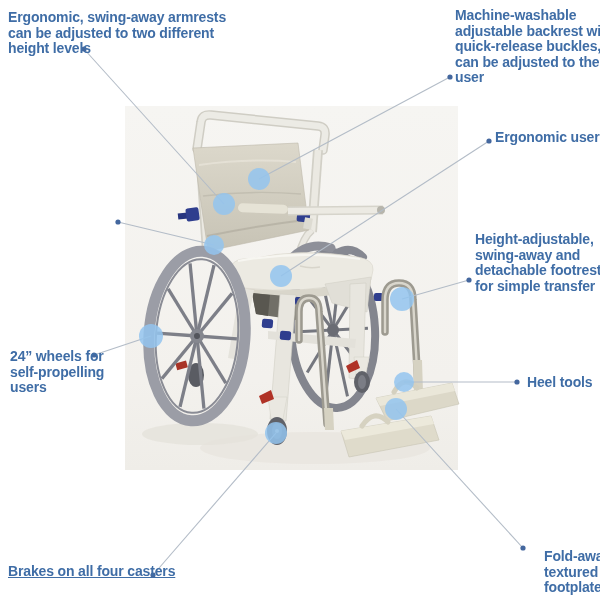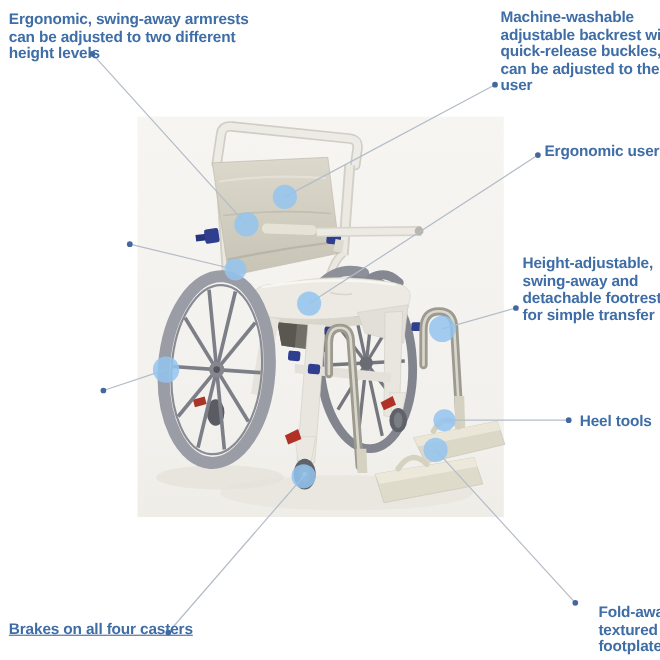--- a/index.html
+++ b/index.html
@@ -224,17 +224,20 @@
 adjustable backrest with
 quick-release buckles,
 can be adjusted to the
 user</div>
   <div class="label" style="left: 495px; top: 130px; color: rgb(63, 109, 166);">Ergonomic users</div>
   <div class="label" style="left: 475px; top: 232px; color: rgb(63, 109, 166);">Height-adjustable,
 swing-away and
 detachable footrests
 for simple transfer</div>
   <div class="label" style="left: 527px; top: 375px; color: rgb(63, 109, 166);">Heel tools</div>
+  <div class="label" style="left: 10px; top: 349px; color: rgb(63, 109, 166);">24” wheels for
+self-propelling
+users</div>
   <div class="label" style="left: 8px; top: 564px; color: rgb(63, 109, 166); text-decoration: underline;">Brakes on all four casters</div>
   <div class="label" style="left: 544px; top: 549px; color: rgb(63, 109, 166);">Fold-away,
 textured
 footplates</div>
 </div>
 
 </body></html>

